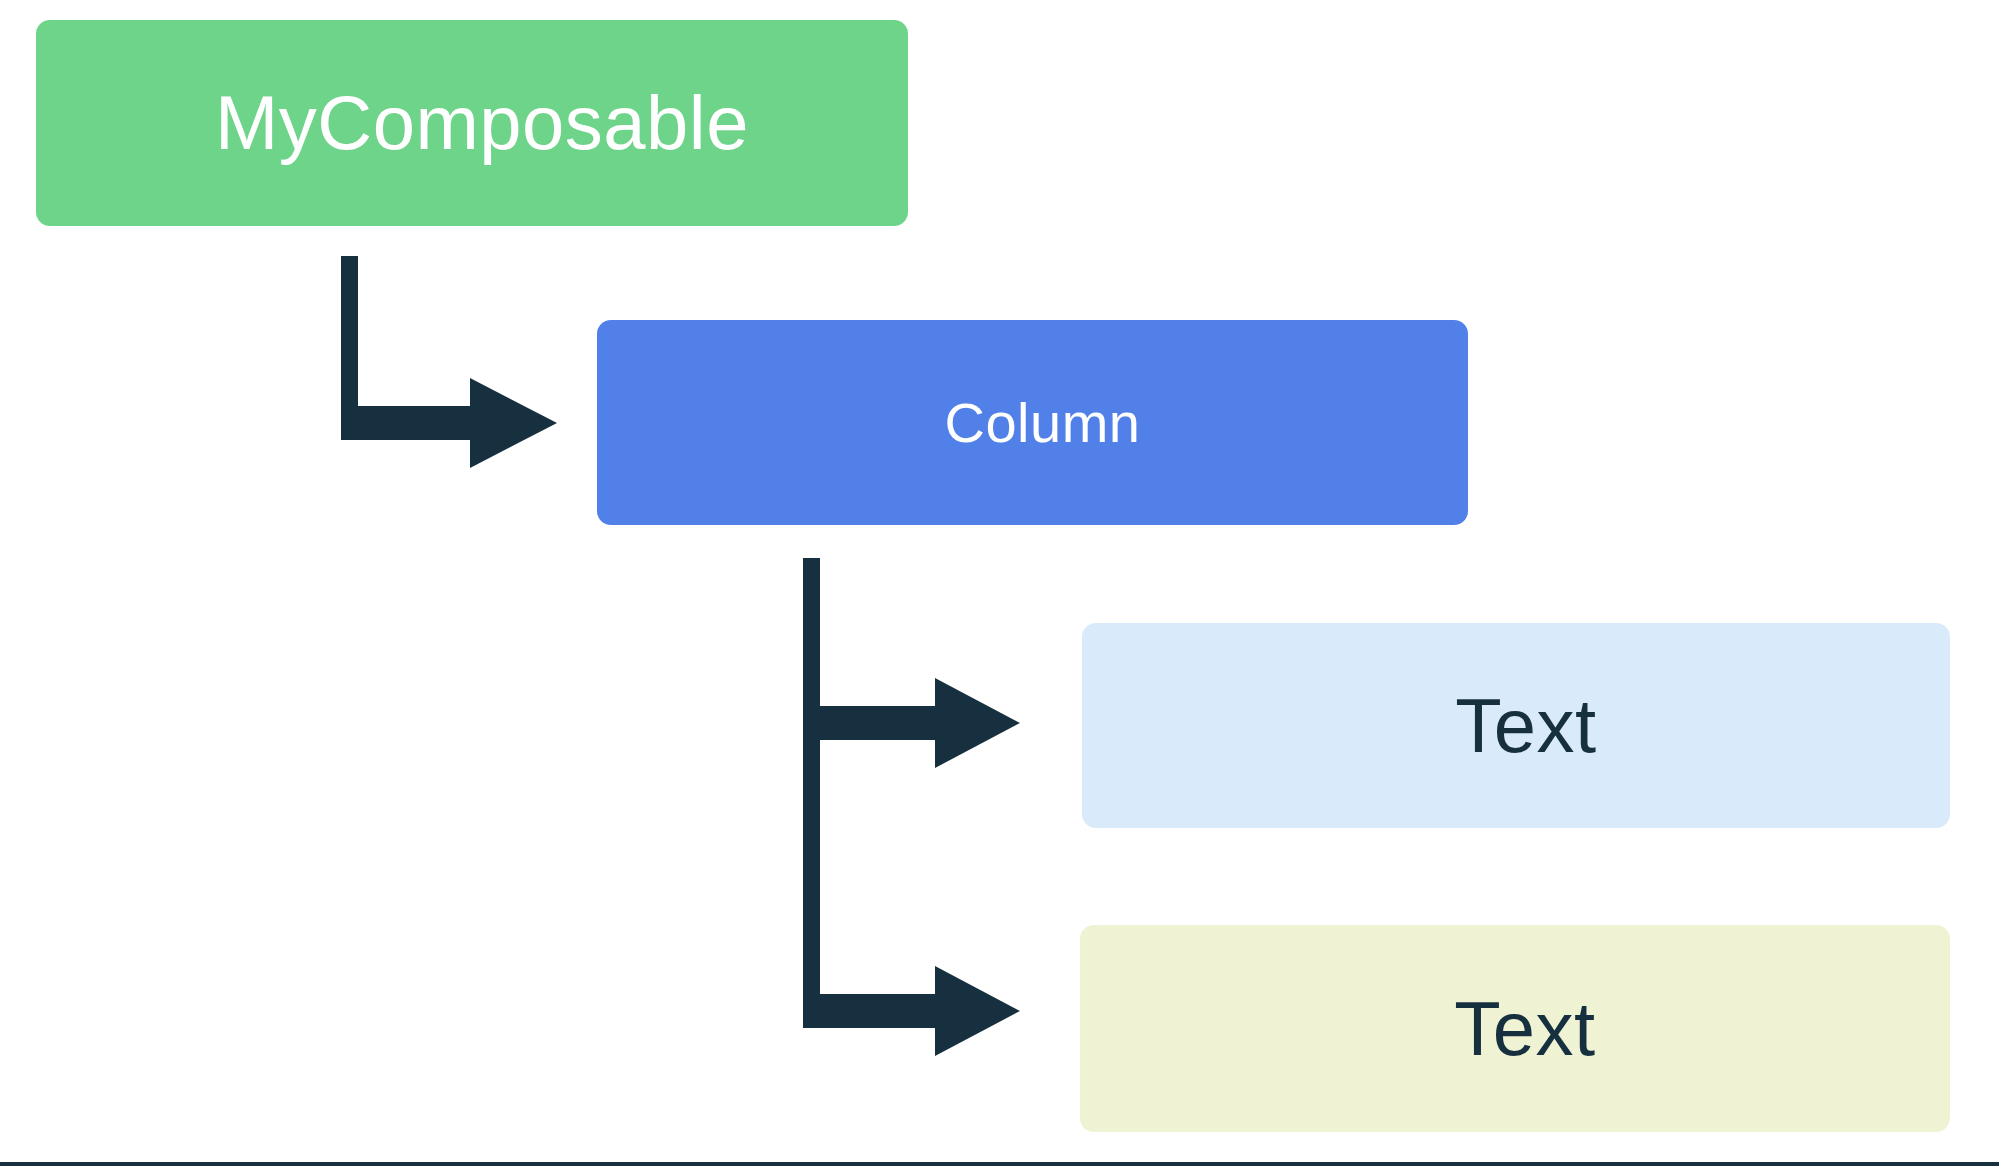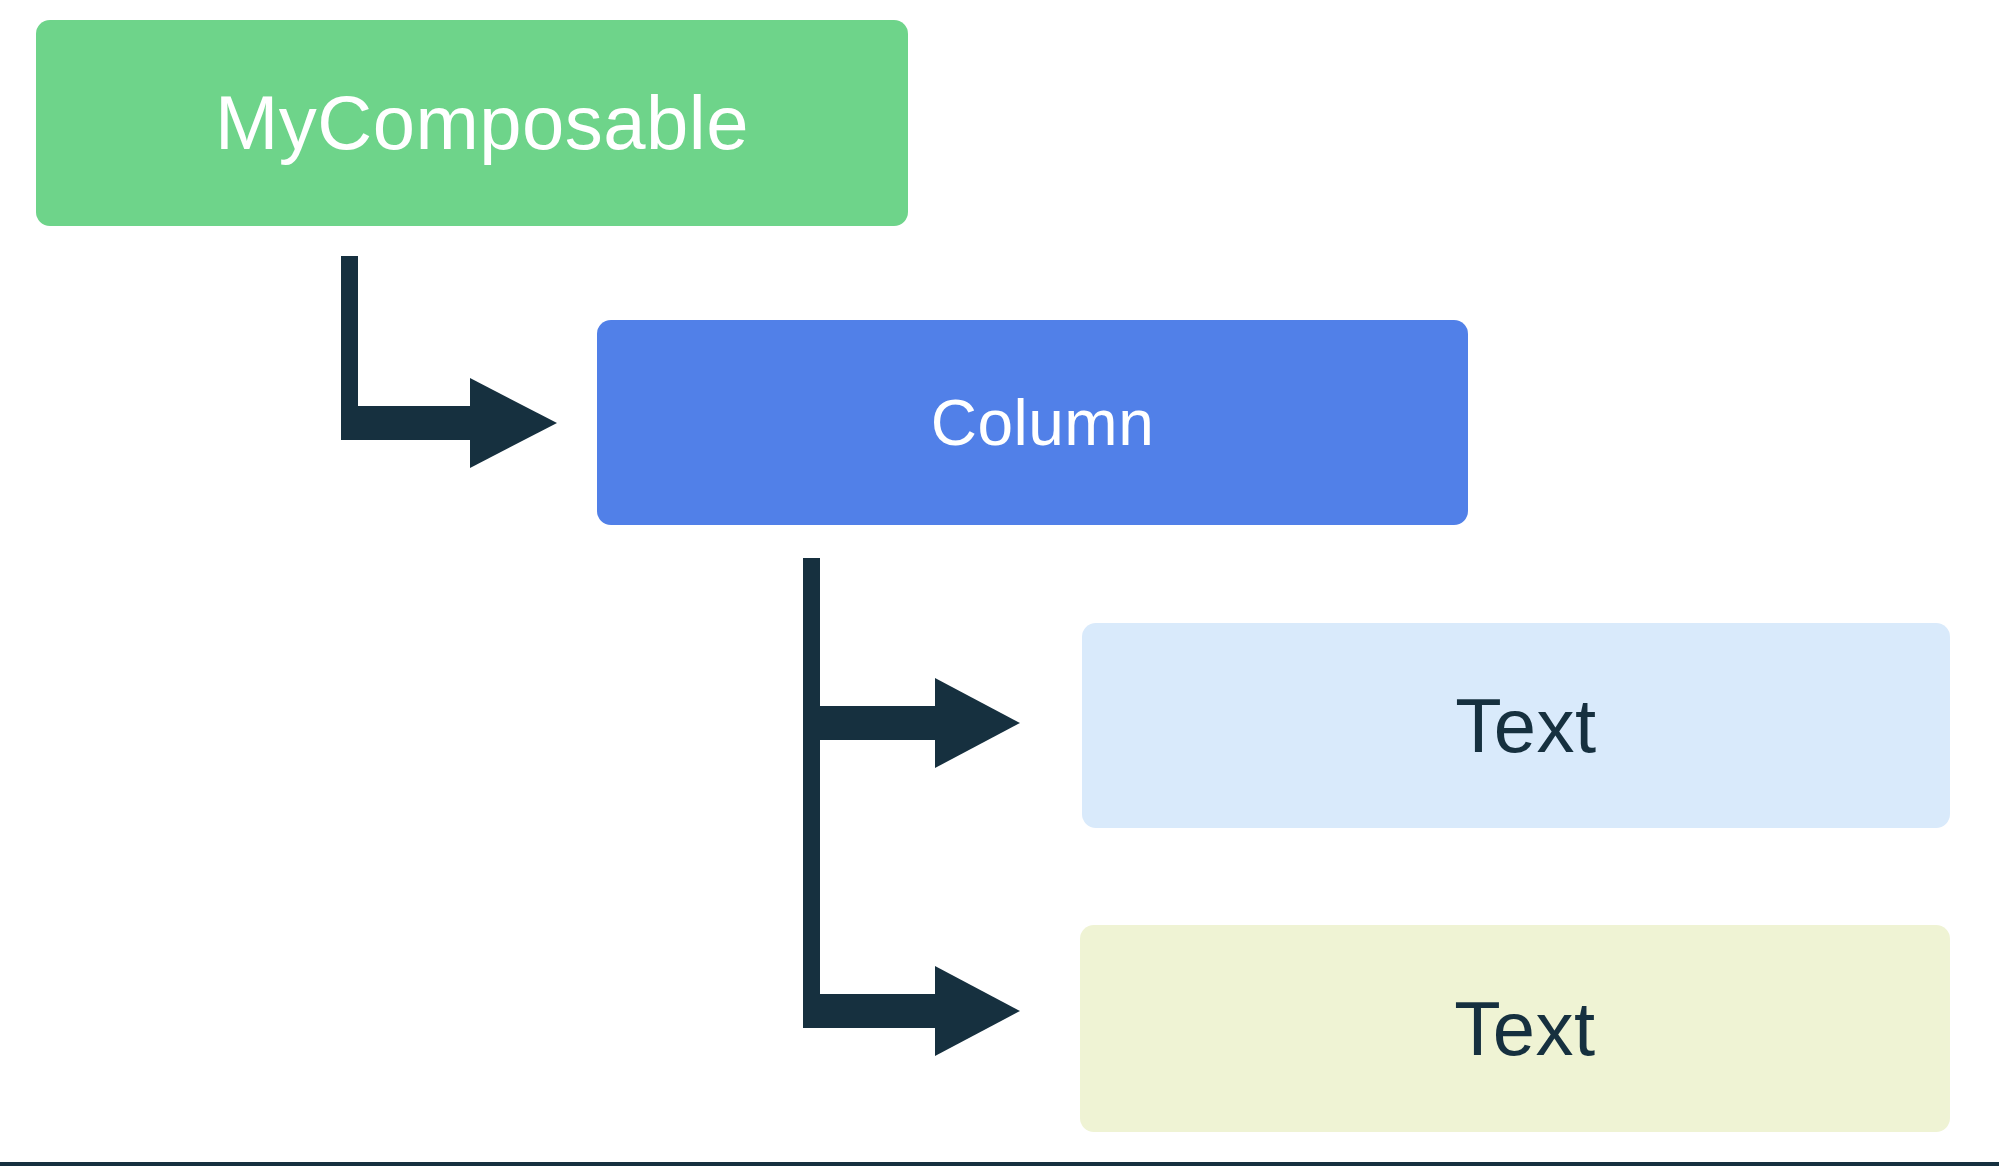--- a/index.html
+++ b/index.html
@@ -45,21 +45,21 @@
     font-size: 76px;
   }
   
   #node-column {
     left: 597px;
     top: 320px;
     width: 871px;
     height: 205px;
   }
   #node-column .node-label {
-    font-size: 64px;
+    font-size: 56px;
   }
   
   #node-text-1 {
     left: 1082px;
     top: 623px;
     width: 868px;
     height: 205px;
   }
   #node-text-1 .node-label {
     font-size: 76px;

